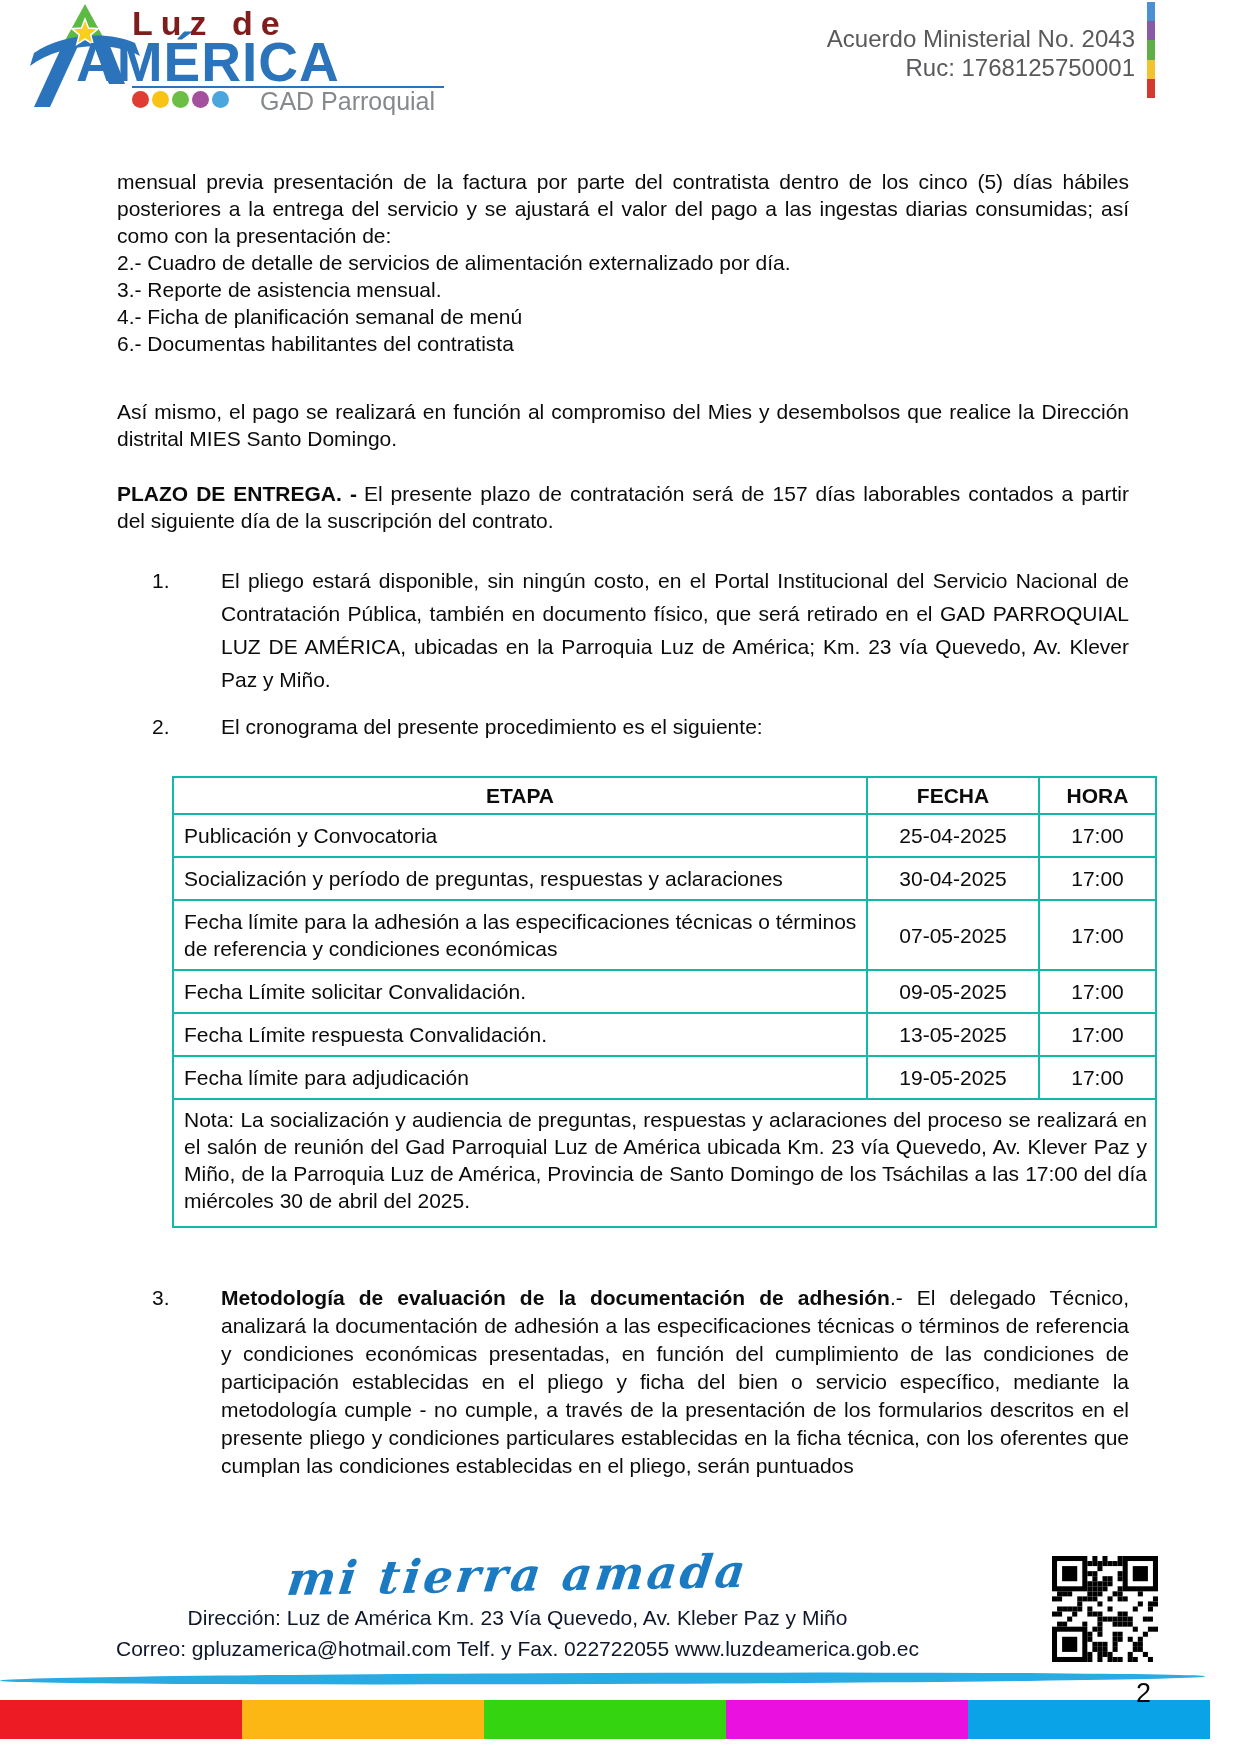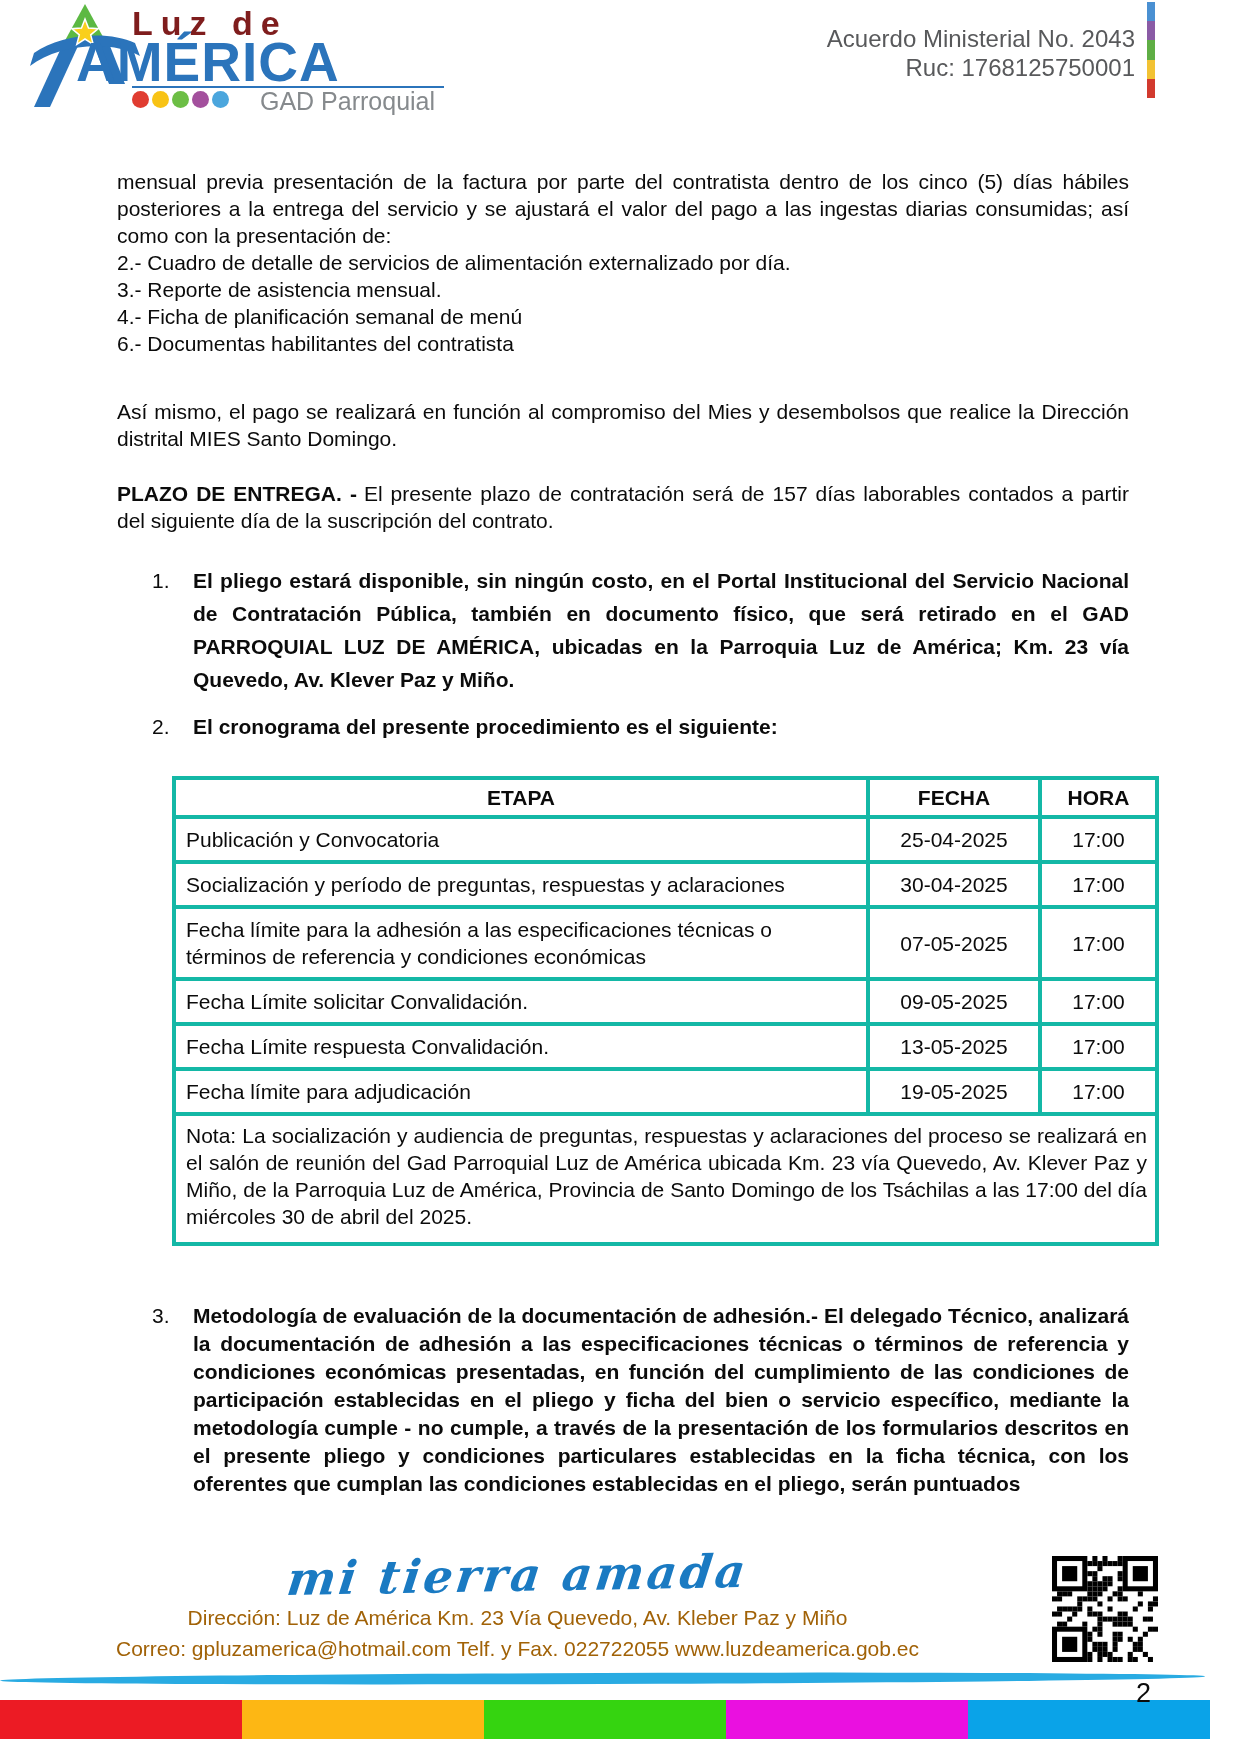--- a/index.html
+++ b/index.html
@@ -22,36 +22,36 @@
   .hdr-bar .seg{flex:1;}
   
   .bodyblock{position:absolute;left:117px;top:168px;width:1012px;font-size:21px;line-height:27px;}
   .para{margin:0;text-align:justify;}
   .plain-list .list-line{white-space:nowrap;}
   .mt-p2{margin-top:41px;}
   .mt-plazo{margin-top:28px;}
   .plazo-label{margin-right:7px;}
   .num-item{position:relative;line-height:33px;}
   .num-item .num{position:absolute;left:35px;top:0;}
-  .num-item .num-text{margin-left:76px;text-align:justify;font-weight:bold;}
+  .num-item .num-text{margin-left:104px;text-align:justify;}
   .mt-i1{margin-top:30px;}
   .mt-i2{margin-top:14px;}
   .mt-i3{margin-top:56px;line-height:28px;}
   
   table.sched{margin-left:55px;margin-top:33px;width:983px;border-collapse:collapse;table-layout:fixed;font-size:21px;line-height:27px;}
-  table.sched th, table.sched td{border:4px solid #14b8a6;}
+  table.sched th, table.sched td{border:2px solid #14b8a6;}
   table.sched th{font-weight:bold;text-align:center;padding:4px 6px;}
   table.sched td.etapa{text-align:left;padding:7px 8px 7px 10px;}
   table.sched td.center{text-align:center;padding:7px 4px;}
   table.sched td.note{text-align:justify;padding:6px 8px 12px 10px;}
   
   .footer-center{position:absolute;left:0;top:1548px;width:1035px;text-align:center;}
   .motto{display:inline-block;font-family:"DejaVu Serif", serif;font-style:italic;font-weight:bold;
          font-size:46px;color:#1a7ac2;letter-spacing:3px;transform:skewX(-8deg) rotate(-1deg);}
-  .addr{font-size:21px;line-height:31px;color:#a16207;}
+  .addr{font-size:21px;line-height:31px;color:#0f172a;}
   .qr{position:absolute;left:1052px;top:1556px;width:106px;height:106px;background:#fff;}
   .swoosh{position:absolute;left:0px;top:1673px;width:1205px;height:11px;background:#29abe2;border-radius:50%;transform:rotate(-0.2deg);}
   .pagenum{position:absolute;left:1136px;top:1678px;font-size:27px;z-index:3;}
   .rainbow{position:absolute;left:0;top:1700px;width:1210px;height:39px;display:flex;}
   .rainbow .seg{flex:1;}
 </style>
 </head>
 <body>
 
 <div class="page">

